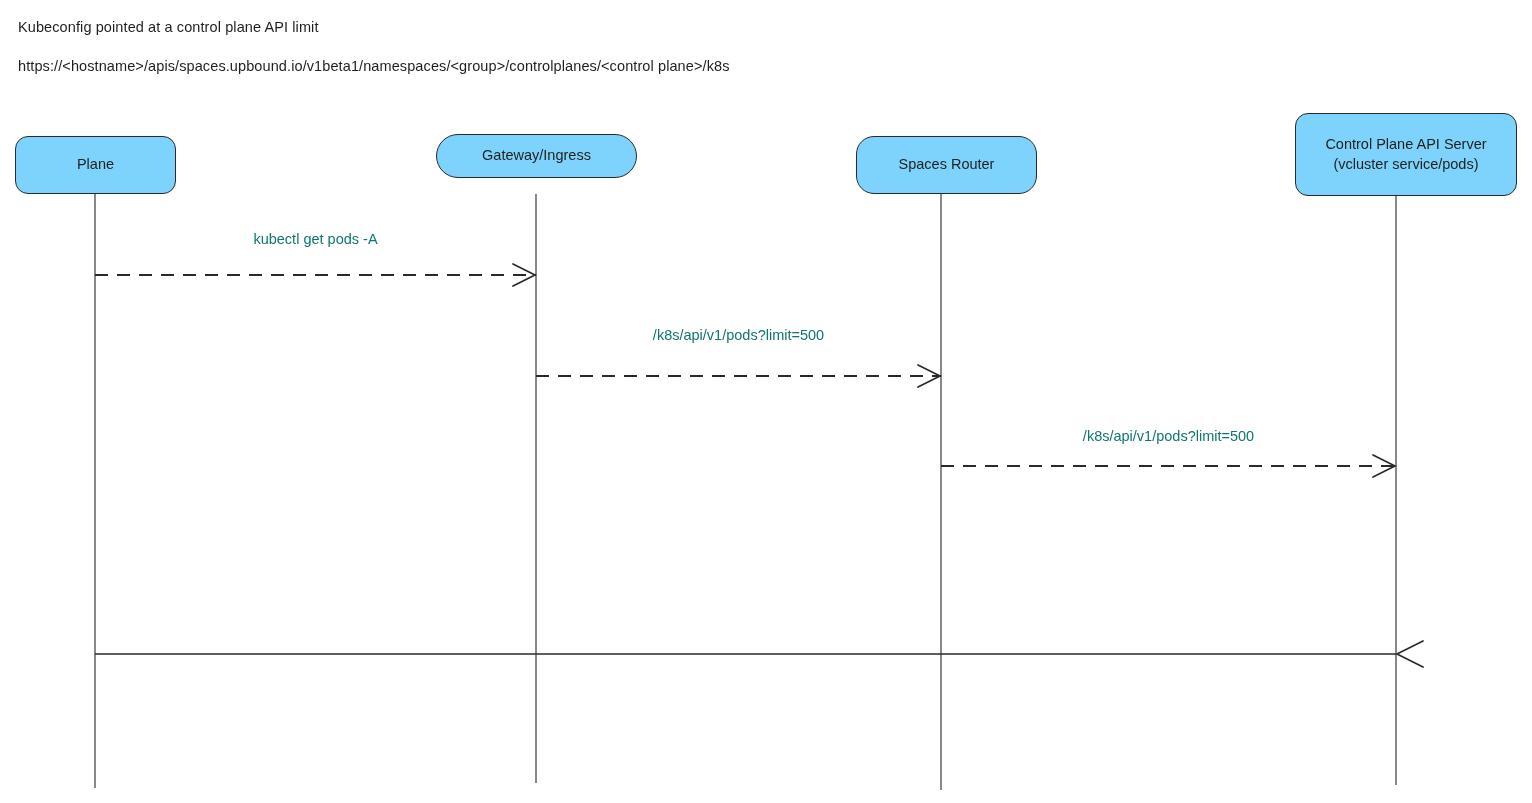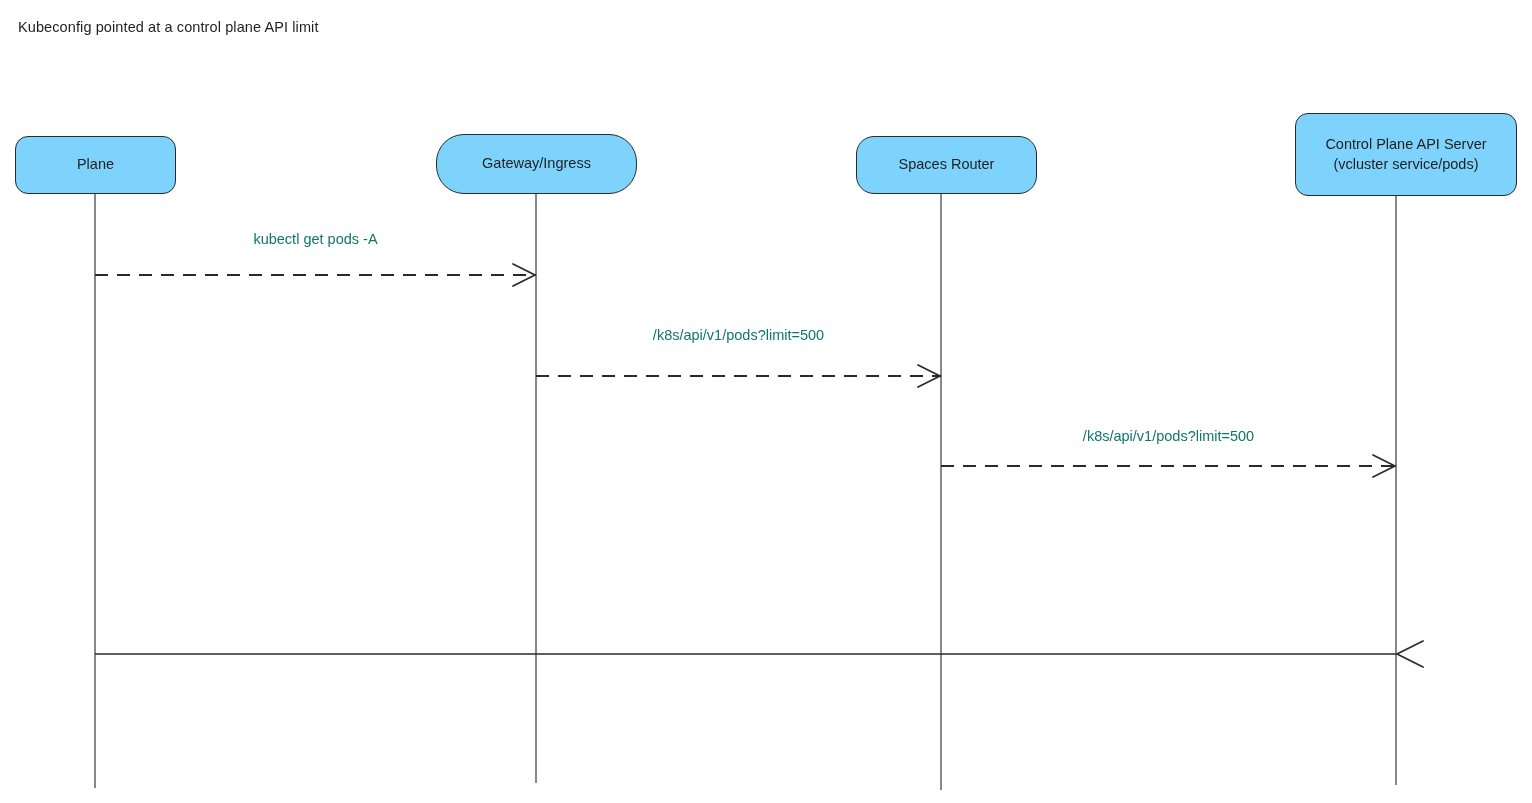--- a/index.html
+++ b/index.html
@@ -61,20 +61,21 @@
     white-space: nowrap;
     transform: translateX(-50%);
   }
 </style>
 </head>
 <body>
 
 <div id="canvas">
 
   <div class="hdr" id="hdr-title">Kubeconfig pointed at a control plane API limit</div>
+  <div class="hdr" id="hdr-url">https://&lt;hostname&gt;/apis/spaces.upbound.io/v1beta1/namespaces/&lt;group&gt;/controlplanes/&lt;control plane&gt;/k8s</div>
 
   <svg id="diagram" width="1532" height="803">
     <g id="lifelines">
         <line x1="95" x2="95" y1="194" y2="788" stroke="#6b6b6b" stroke-width="1.6"></line>
         <line x1="536" x2="536" y1="194" y2="783" stroke="#6b6b6b" stroke-width="1.6"></line>
         <line x1="941" x2="941" y1="194" y2="790" stroke="#6b6b6b" stroke-width="1.6"></line>
         <line x1="1396" x2="1396" y1="196" y2="785" stroke="#6b6b6b" stroke-width="1.6"></line>
       </g>
     <g id="messages">
         <line x1="95" x2="536" y1="275" y2="275" stroke="#2a2a2a" stroke-width="1.8" stroke-dasharray="13 9"></line>
@@ -85,21 +86,21 @@
         <path d="M 1373 455 L 1395 466 L 1373 477" fill="none" stroke="#2a2a2a" stroke-width="1.7" stroke-linecap="round" stroke-linejoin="miter"></path>
         <line x1="1396" x2="95" y1="654" y2="654" stroke="#2a2a2a" stroke-width="1.5"></line>
         <path d="M 1423 641 L 1397 654 L 1423 667" fill="none" stroke="#2a2a2a" stroke-width="1.7" stroke-linecap="round" stroke-linejoin="miter"></path>
       </g>
   </svg>
 
   <div id="actors">
       <div class="actor-box" style="left: 15px; top: 136px; width: 161px; height: 58px;">
         <div class="actor-label">Plane</div>
       </div>
-      <div class="actor-box" style="left: 436px; top: 134px; width: 201px; height: 60px; border-radius: 28px;">
+      <div class="actor-box" style="left: 436px; top: 134px; width: 201px; height: 44px; border-radius: 28px;">
         <div class="actor-label">Gateway/Ingress</div>
       </div>
       <div class="actor-box" style="left: 856px; top: 136px; width: 181px; height: 58px; border-radius: 18px;">
         <div class="actor-label">Spaces Router</div>
       </div>
       <div class="actor-box" style="left: 1295px; top: 113px; width: 222px; height: 83px;">
         <div class="actor-label">Control Plane API Server
 (vcluster service/pods)</div>
       </div>
     </div>

